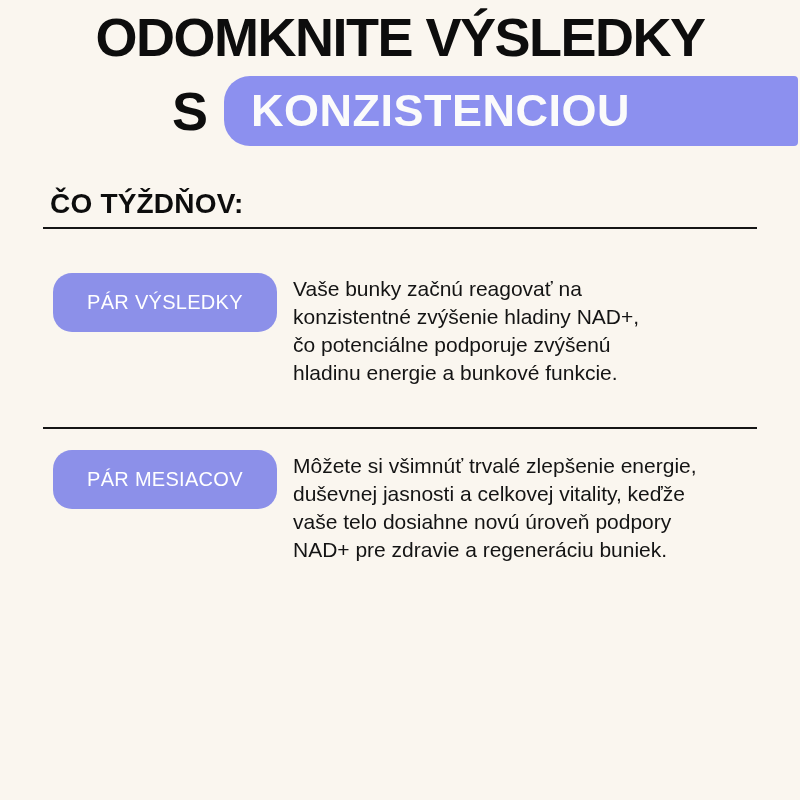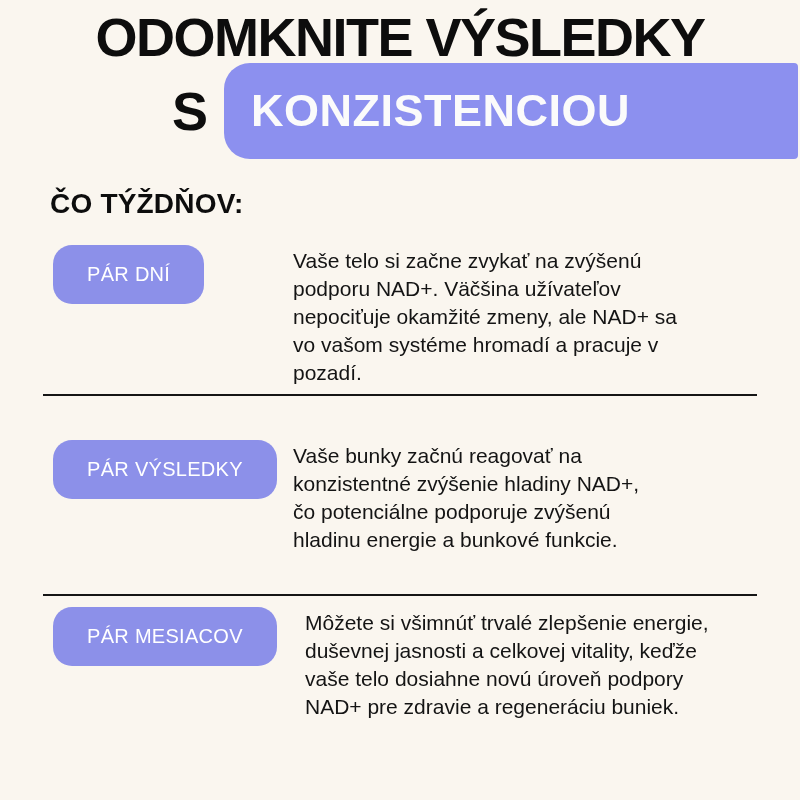--- a/index.html
+++ b/index.html
@@ -39,21 +39,21 @@
     font-size: 54px;
     font-weight: 900;
     letter-spacing: -1px;
     margin-left: 172px;
     color: #0D0D0D;
   }
   .highlight-box {
     flex: 1;
     margin-left: 17px;
     margin-right: 2px;
-    height: 96px;
+    height: 70px;
     background: #8C90EF;
     border-radius: 26px 4px 4px 26px;
     display: flex;
     align-items: center;
     padding-left: 27px;
     box-sizing: border-box;
   }
   .highlight-text {
     color: #FBFBFB;
     font-size: 45px;
@@ -70,21 +70,21 @@
     color: #0D0D0D;
   }
   
   .row {
     display: flex;
     align-items: flex-start;
     padding: 0 42px 0 53px;
   }
   .row1 { margin-top: 25px; }
   .row2 { margin-top: 44px; }
-  .row3 { margin-top: 11px; gap: 12px; }
+  .row3 { margin-top: 21px; }
   .badge-col {
     width: 240px;
     flex-shrink: 0;
   }
   .badge {
     display: inline-block;
     background: #8C90E9;
     color: #FFFFFF;
     border-radius: 19px;
     padding: 18px 34px;
@@ -121,30 +121,20 @@
 
   <div class="title-line2">
     <span class="s-prefix">S</span>
     <div class="highlight-box">
       <span class="highlight-text">KONZISTENCIOU</span>
     </div>
   </div>
 
   <h2 class="section-heading">ČO TÝŽDŇOV:</h2>
 
-  <div class="row row1">
-    <div class="badge-col">
-      <span class="badge">PÁR DNÍ</span>
-    </div>
-    <p class="row-text">Vaše telo si začne zvykať na zvýšenú
-podporu NAD+. Väčšina užívateľov
-nepociťuje okamžité zmeny, ale NAD+ sa
-vo vašom systéme hromadí a pracuje v
-pozadí.</p>
-  </div>
 
   <div class="divider d1"></div>
 
   <div class="row row2">
     <div class="badge-col">
       <span class="badge">PÁR VÝSLEDKY</span>
     </div>
     <p class="row-text">Vaše bunky začnú reagovať na
 konzistentné zvýšenie hladiny NAD+,
 čo potenciálne podporuje zvýšenú

